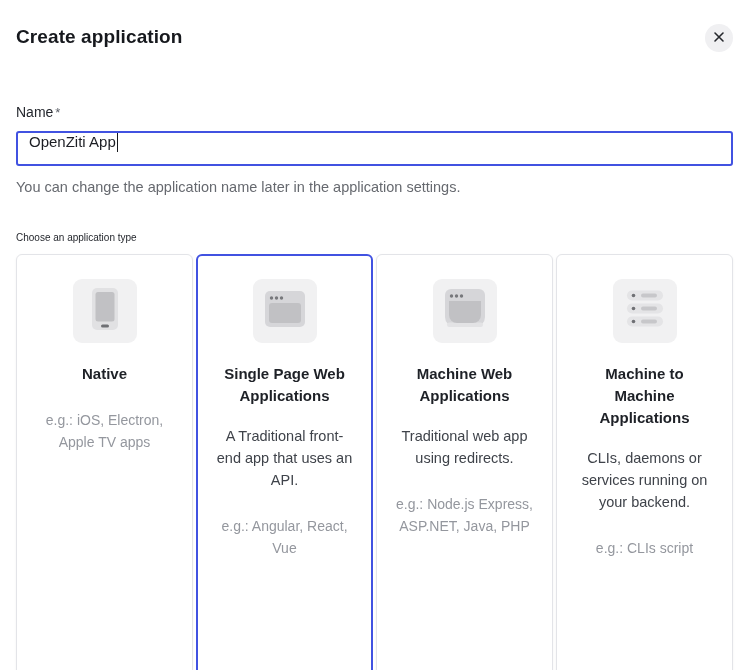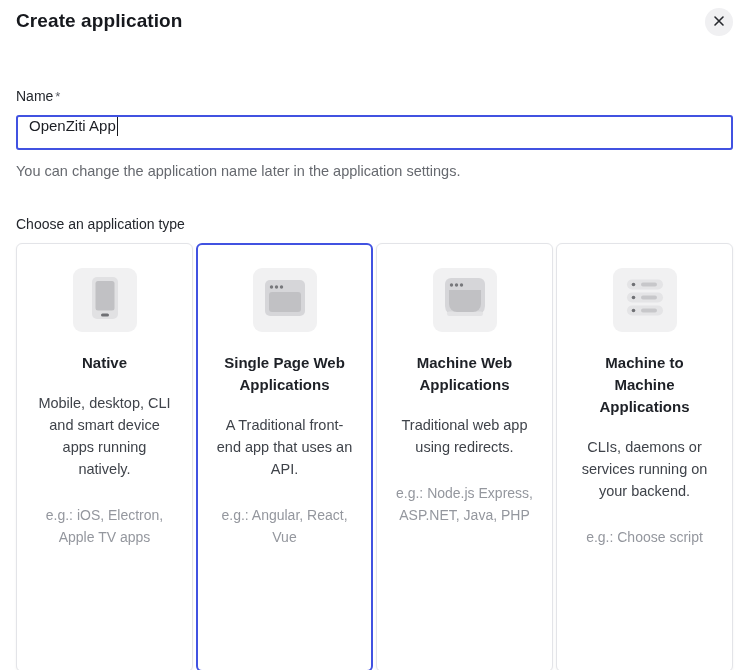--- a/index.html
+++ b/index.html
@@ -14,35 +14,35 @@
     --text-body:#3f434a;
     --text-muted:#94979e;
     --text-help:#66696f;
   }
   *{box-sizing:border-box;margin:0;padding:0;}
   html,body{width:749px;height:670px;background:#ffffff;overflow:hidden;}
   body{font-family:"Liberation Sans","DejaVu Sans",sans-serif;color:var(--text-dark);}
   .modal{width:749px;height:670px;padding:0 16px;background:#fff;}
 
   
-  .modal-header{display:flex;justify-content:space-between;align-items:flex-start;padding-top:10px;}
+  .modal-header{display:flex;justify-content:space-between;align-items:flex-start;padding-top:26px;}
   .modal-title{font-size:19px;font-weight:700;letter-spacing:.1px;color:#16181d;}
   .close-btn{width:28px;height:28px;border-radius:50%;background:#f0f0f2;border:none;
     display:flex;align-items:center;justify-content:center;cursor:pointer;margin-top:-2px;}
 
   
   .field-label{margin-top:52px;font-size:14px;font-weight:500;color:#24272d;}
   .req{font-size:13px;color:#5a5e66;margin-left:2px;}
   .text-input{margin-top:11px;height:35px;border:2px solid var(--accent);border-radius:3px;
     display:flex;padding:0 11px;font-size:15px;color:#1c1e24;cursor:text;background:#fff;}
   .caret{display:inline-block;width:1.5px;height:19px;background:#16181d;margin-left:1px;}
   .help-text{margin-top:13px;font-size:14.5px;color:var(--text-help);}
 
   
-  .type-label{margin-top:37px;font-size:14px;font-weight:500;color:#24272d;}
+  .type-label{margin-top:37px;font-size:10px;font-weight:500;color:#24272d;}
   .cards{margin-top:11px;display:grid;grid-template-columns:repeat(4,1fr);gap:3px;height:429px;}
   .card{border:1px solid var(--card-border);border-radius:6px;background:#fff;text-align:center;
     padding:24px 18px 0;box-shadow:0 1px 3px rgba(0,0,0,.05);cursor:pointer;position:relative;}
   .card.selected{border:2px solid var(--accent);padding:23px 17px 0;box-shadow:none;}
   .tile{width:64px;height:64px;border-radius:9px;background:var(--tile-bg);margin:0 auto;
     display:flex;align-items:center;justify-content:center;}
   .card-title{margin-top:20px;font-size:15px;line-height:22px;font-weight:700;color:#1e2127;}
   .card-m2m .card-title{max-width:100px;margin-left:auto;margin-right:auto;}
   .card-desc{margin-top:18px;font-size:14.5px;line-height:22px;color:var(--text-body);}
   .card-eg{margin-top:24px;font-size:14px;line-height:22px;color:var(--text-muted);}
@@ -89,21 +89,20 @@
       <div class="tile">
         <span>
           <svg width="64" height="64" viewBox="0 0 64 64">
             <rect x="19" y="11" width="26" height="42" rx="5" fill="var(--icon-light)"></rect>
             <rect x="22.5" y="15" width="19" height="29.5" rx="2.5" fill="var(--icon-dark)"></rect>
             <rect x="28" y="47.5" width="8" height="3" rx="1.5" fill="var(--icon-detail)"></rect>
           </svg>
         </span>
       </div>
       <div class="card-title">Native</div>
-      <div class="card-desc">Mobile, desktop, CLI and smart device apps running natively.</div>
       <div class="card-eg">e.g.: iOS, Electron, Apple TV apps</div>
     </div>
 
     <div class="card selected">
       <div class="tile">
         <span>
           <svg width="64" height="64" viewBox="0 0 64 64">
             <rect x="12" y="14" width="40" height="36" rx="5" fill="var(--icon-mid)"></rect>
             <circle cx="18.5" cy="21" r="1.7" fill="#77787c"></circle>
             <circle cx="23.5" cy="21" r="1.7" fill="#77787c"></circle>
@@ -152,21 +151,21 @@
             <g>
               <rect x="14" y="39.5" width="36" height="10" rx="5" fill="#e4e4e6"></rect>
               <circle cx="20.5" cy="44.5" r="1.8" fill="var(--icon-detail)"></circle>
               <rect x="28" y="42.5" width="16" height="4" rx="2" fill="#c7c7ca"></rect>
             </g>
           </svg>
         </span>
       </div>
       <div class="card-title">Machine to Machine Applications</div>
       <div class="card-desc">CLIs, daemons or services running on your backend.</div>
-      <div class="card-eg">e.g.: Choose script</div>
+      <div class="card-eg">e.g.: CLIs script</div>
     </div>
 
   </div>
 
   <div class="modal-footer">
     <button class="btn btn-cancel">Cancel</button>
     <button class="btn btn-create">Create</button>
   </div>
 
 </div>

